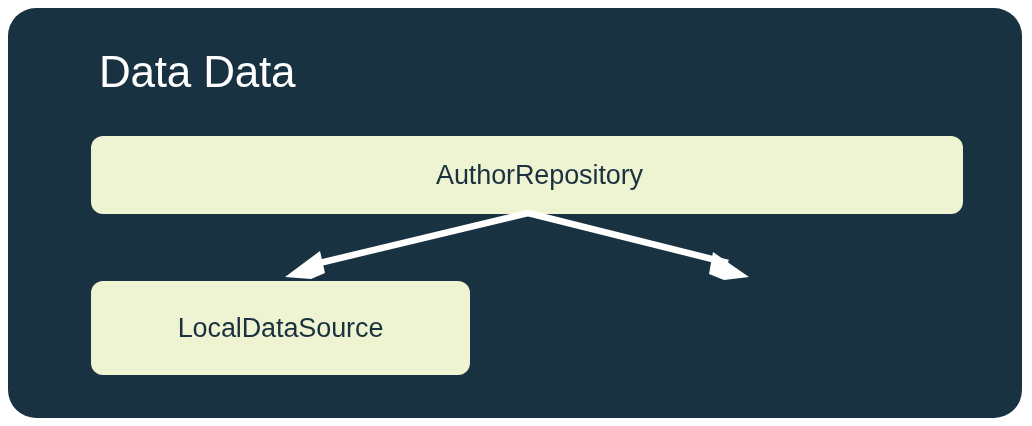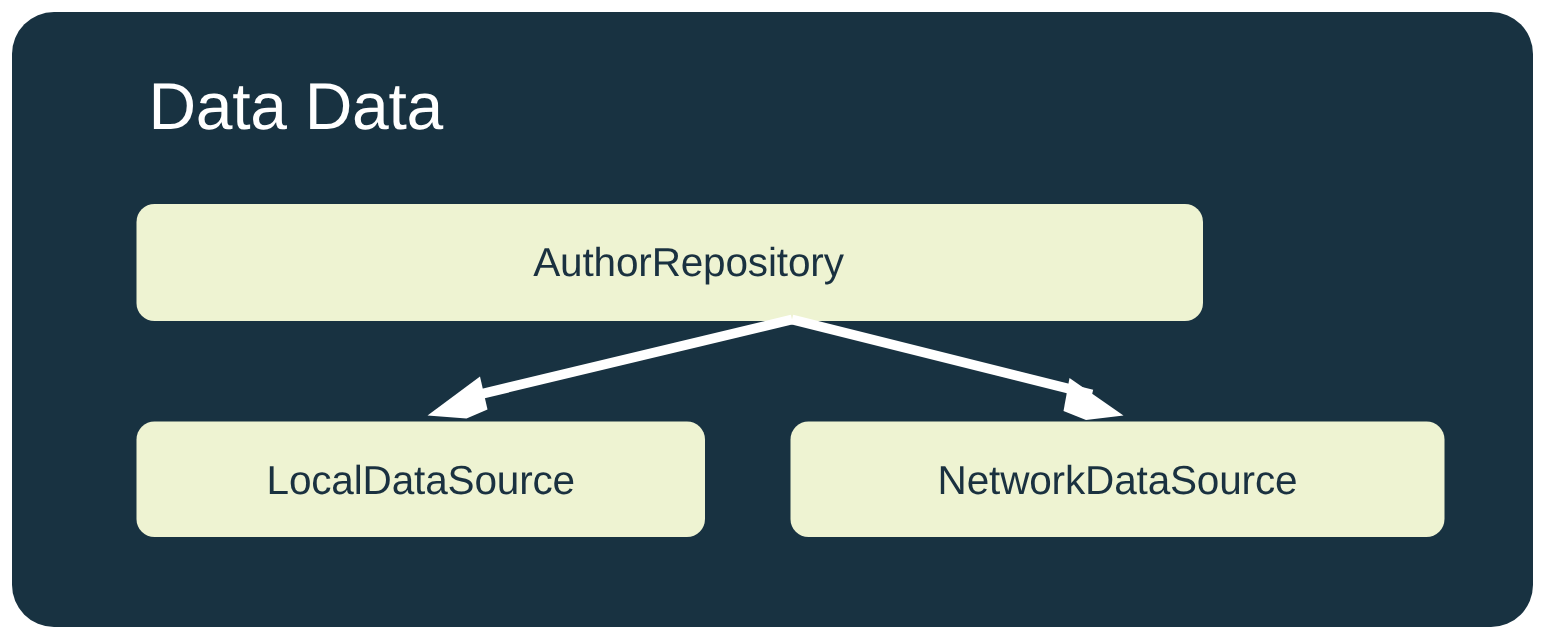--- a/index.html
+++ b/index.html
@@ -62,29 +62,29 @@
     line-height: 32px;
     font-weight: 400;
     color: #1A3140;
     letter-spacing: -0.1px;
     white-space: nowrap;
   }
 
   .node-repository {
     left: 91px;
     top: 136px;
-    width: 711px;
+    width: 872px;
     height: 78px;
     padding-left: 25px;
   }
   .node-local {
     left: 91px;
     top: 281px;
     width: 379px;
-    height: 77px;
+    height: 94px;
   }
   .node-network {
     left: 527px;
     top: 281px;
     width: 436px;
     height: 77px;
   }
 
   
   .arrow-layer {
@@ -107,23 +107,20 @@
   </div>
 
   <div class="node node-repository">
     <span class="node-label">AuthorRepository</span>
   </div>
 
   <div class="node node-local">
     <span class="node-label">LocalDataSource</span>
   </div>
 
-  <div class="node node-network">
-    <span class="node-label">NetworkDataSource</span>
-  </div>
 
   <svg class="arrow-layer" viewBox="0 0 1032 426" xmlns="http://www.w3.org/2000/svg">
 
     <g>
       <line x1="528" y1="213" x2="307" y2="266" stroke="#ffffff" stroke-width="6.5" stroke-linecap="butt"></line>
       <polygon points="285,277 320,251 325,273 311,279" fill="#ffffff"></polygon>
     </g>
 
     <g>
       <line x1="528" y1="213" x2="728" y2="263" stroke="#ffffff" stroke-width="6.5" stroke-linecap="butt"></line>

